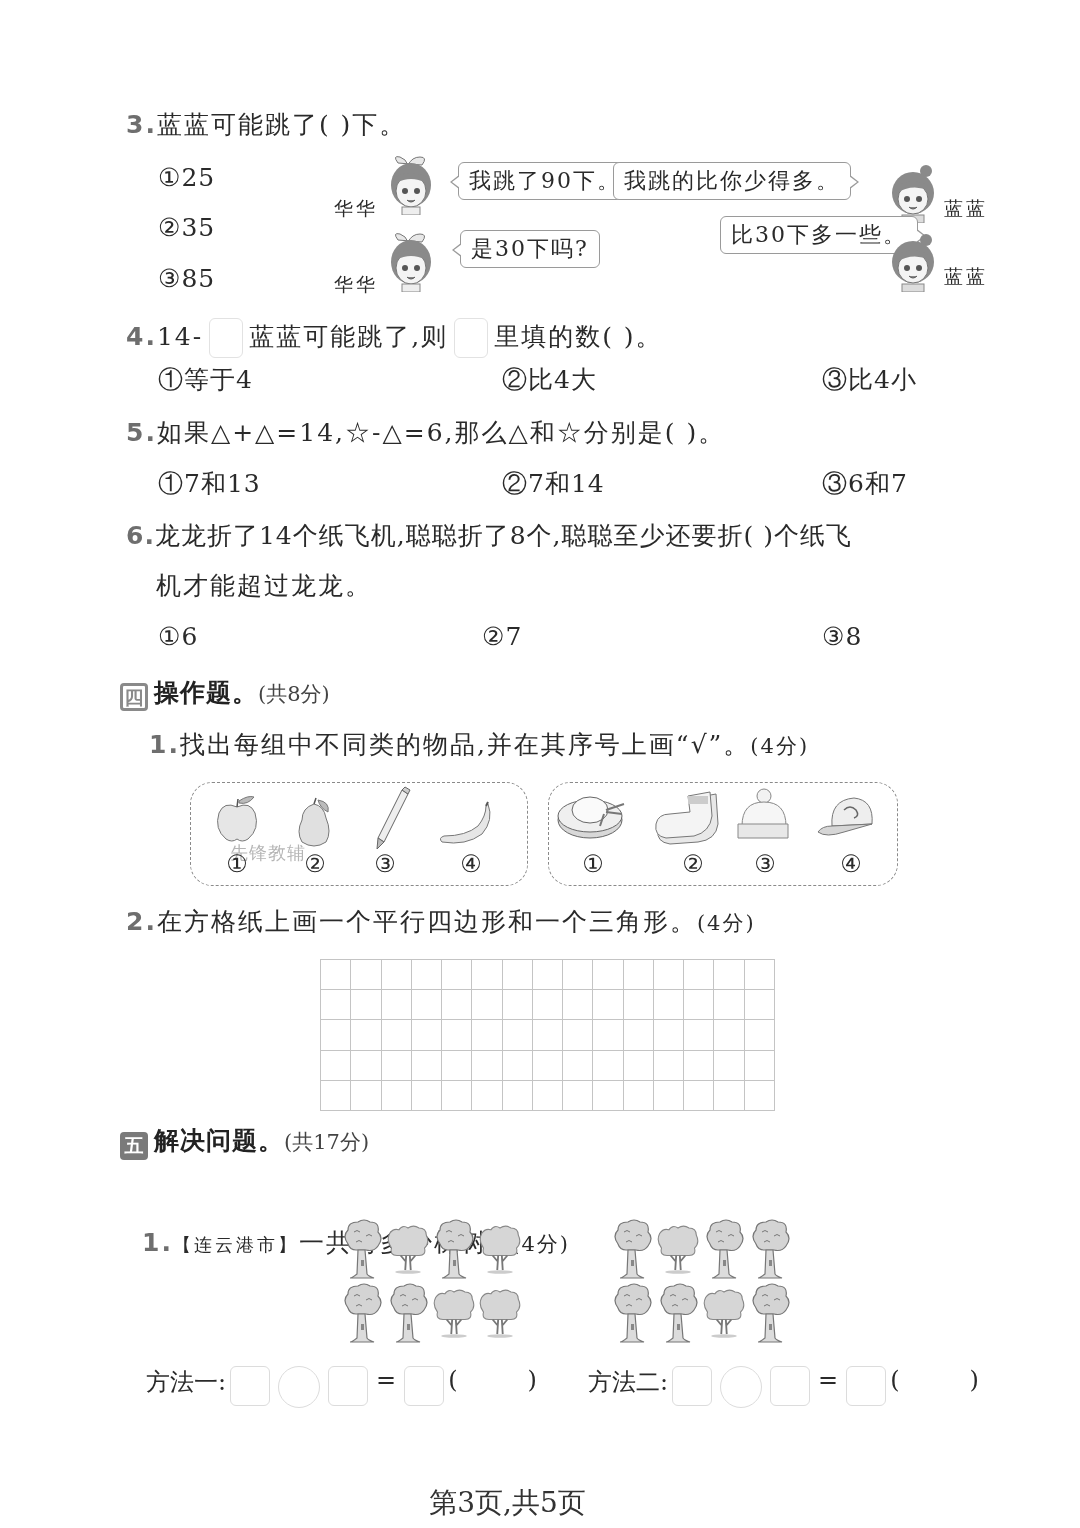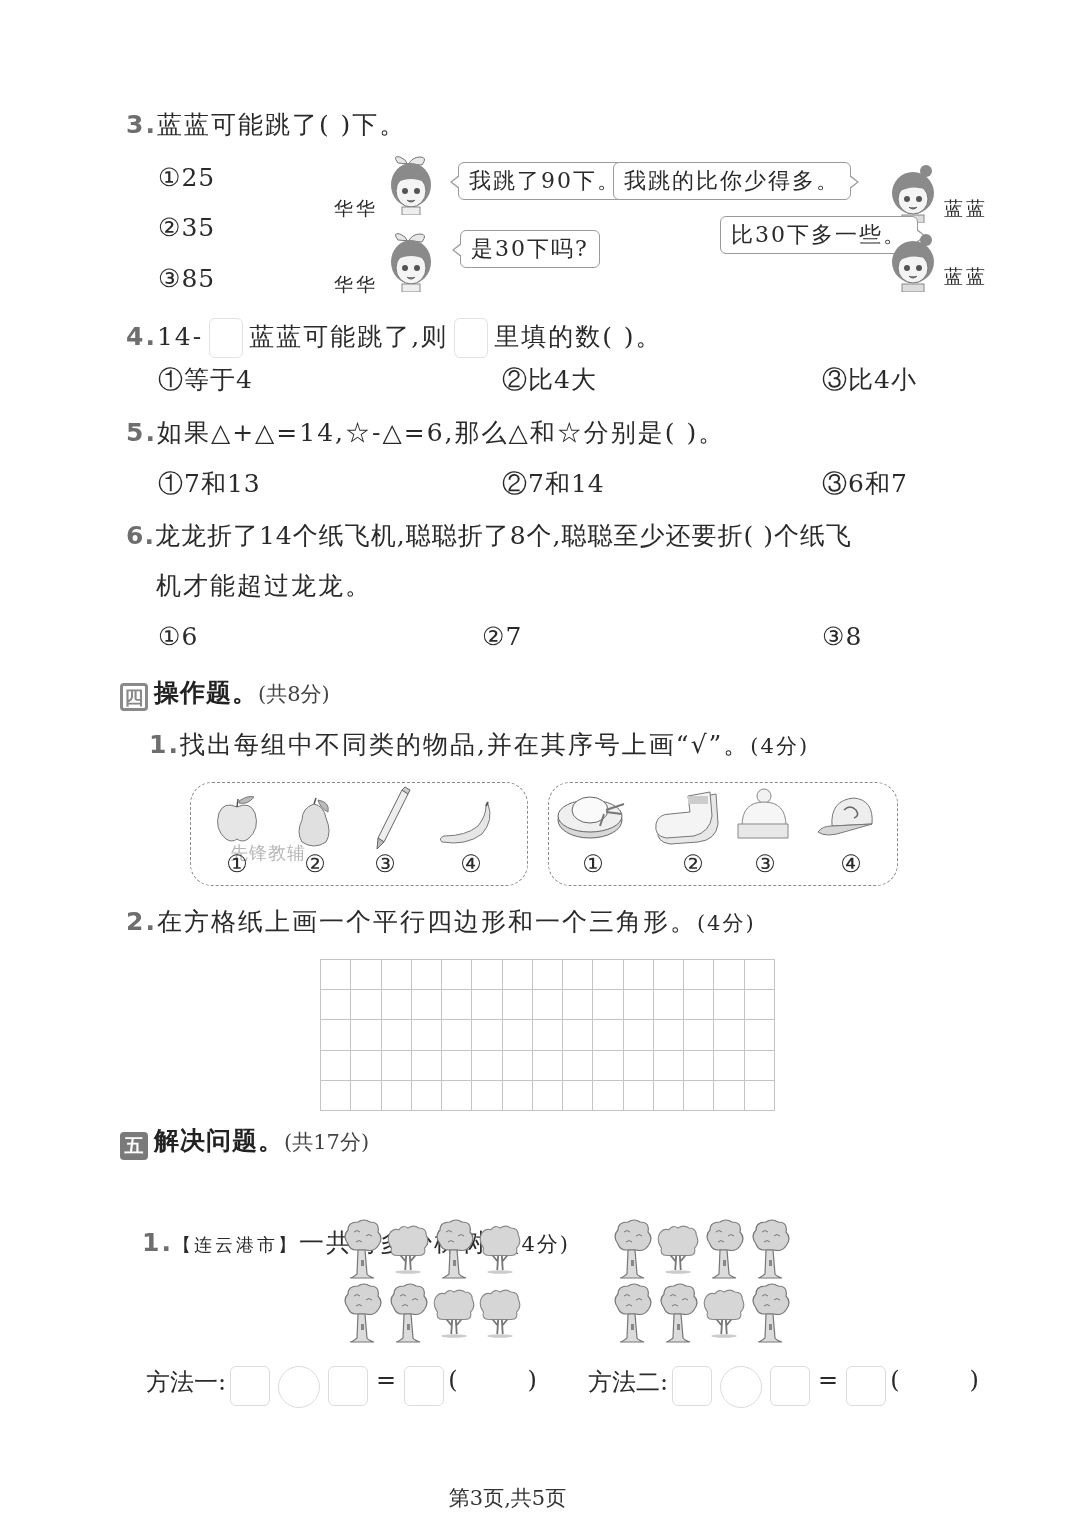--- a/index.html
+++ b/index.html
@@ -27,21 +27,21 @@
     .item { position: absolute; text-align: center; width: 70px; }
     .item .label { font-size: 24px; display: block; }
     .grid { position: absolute; display: grid; grid-template-columns: repeat(15, 30.27px); grid-template-rows: repeat(5, 30.2px); border-top: 1.5px solid #c4c4c4; border-left: 1.5px solid #c4c4c4; }
     .grid .cell { border-right: 1.5px solid #c4c4c4; border-bottom: 1.5px solid #c4c4c4; }
     .tree-row { position: absolute; display: flex; gap: 2px; }
     .method { position: absolute; font-size: 24px; white-space: nowrap; display: flex; align-items: flex-start; }
     .mbox { display: inline-block; width: 40px; height: 40px; border: 1.5px solid #dcdcdc; border-radius: 6px; margin: 0 4px; }
     .mcircle { display: inline-block; width: 42px; height: 42px; border: 1.5px solid #dcdcdc; border-radius: 50%; margin: 0 4px; }
     .paren-blank { display: inline-block; width: 70px; }
     .watermark { position: absolute; font-size: 18px; color: rgba(120,120,120,0.55); letter-spacing: 1px; }
-    .footer { position: absolute; left: 0; width: 1000px; text-align: center; font-size: 21px; top: 1484px; color: #333; padding-left: 15px; }
+    .footer { position: absolute; left: 0; width: 1000px; text-align: center; font-size: 28px; top: 1484px; color: #333; padding-left: 15px; }
   </style>
 </head>
 <body>
 
 <svg width="0" height="0" style="position:absolute">
   <defs>
     <symbol id="girl-bow" viewBox="0 0 54 60">
       <path d="M14 8 Q8 0 16 2 Q22 4 24 10 Q28 2 36 2 Q44 2 38 10 Z" fill="#e8e8e8" stroke="#777" stroke-width="1"></path>
       <ellipse cx="27" cy="30" rx="20" ry="22" fill="#8a8a8a"></ellipse>
       <ellipse cx="27" cy="36" rx="15" ry="16" fill="#f4f4f4" stroke="#777" stroke-width="1"></ellipse>

